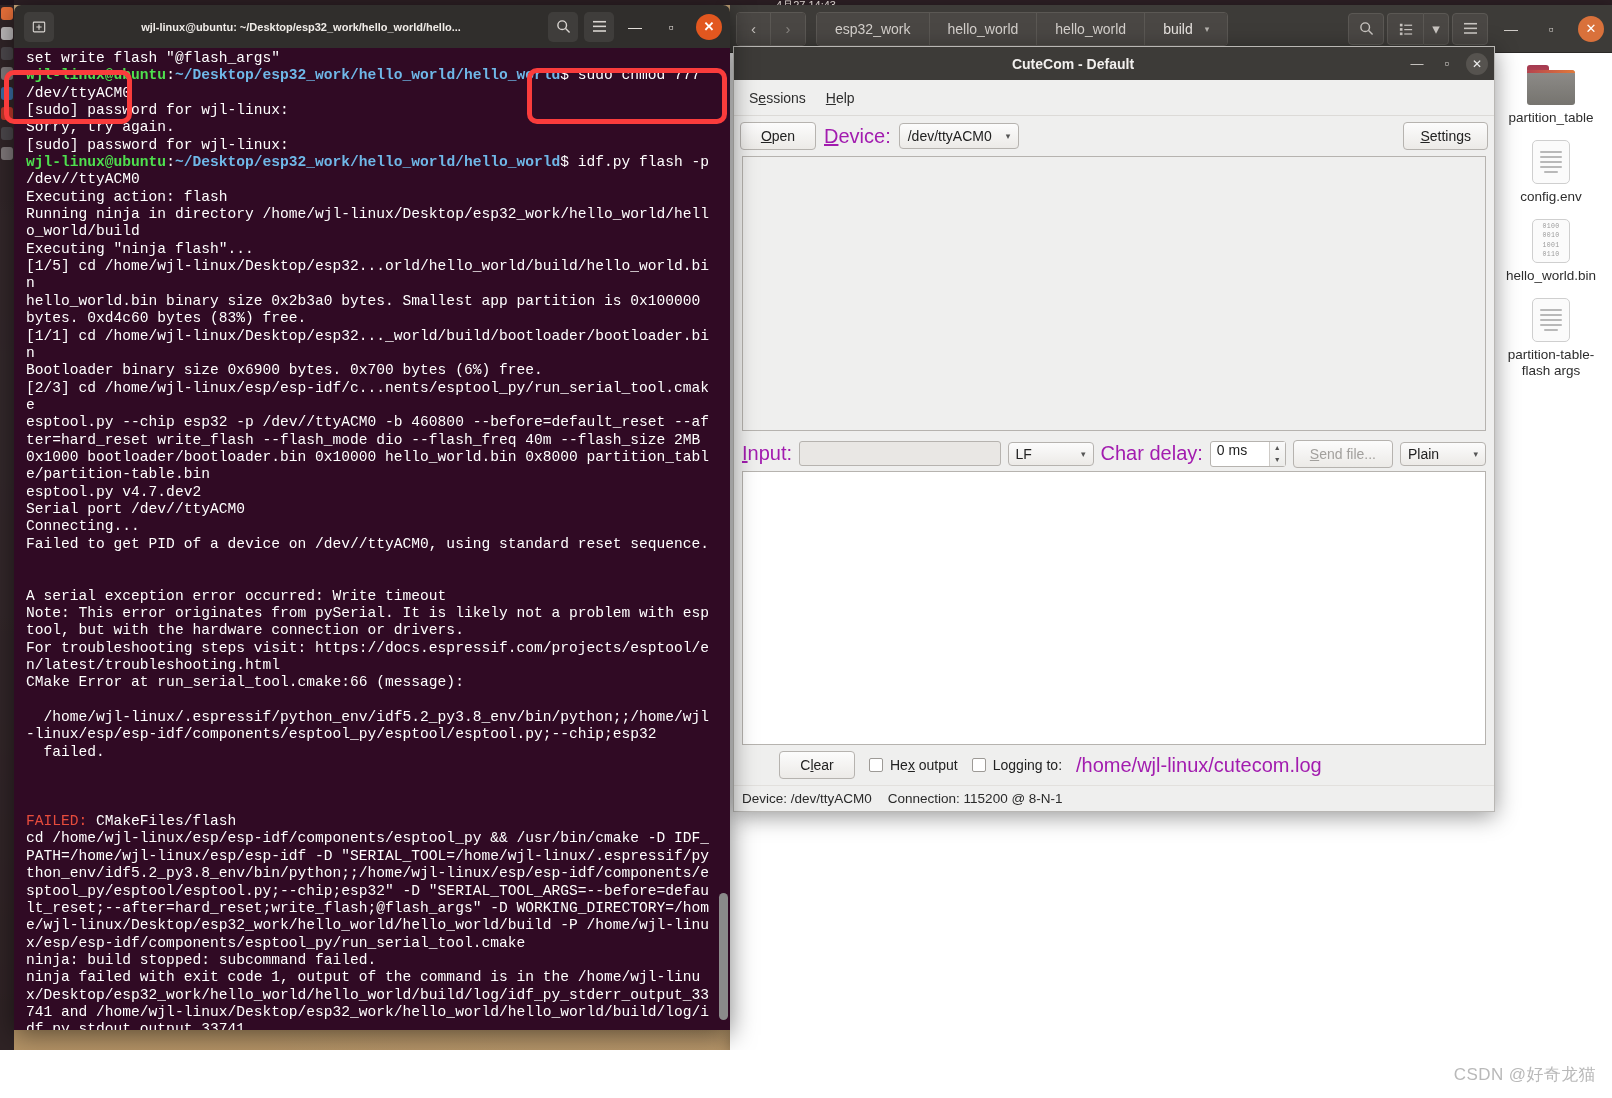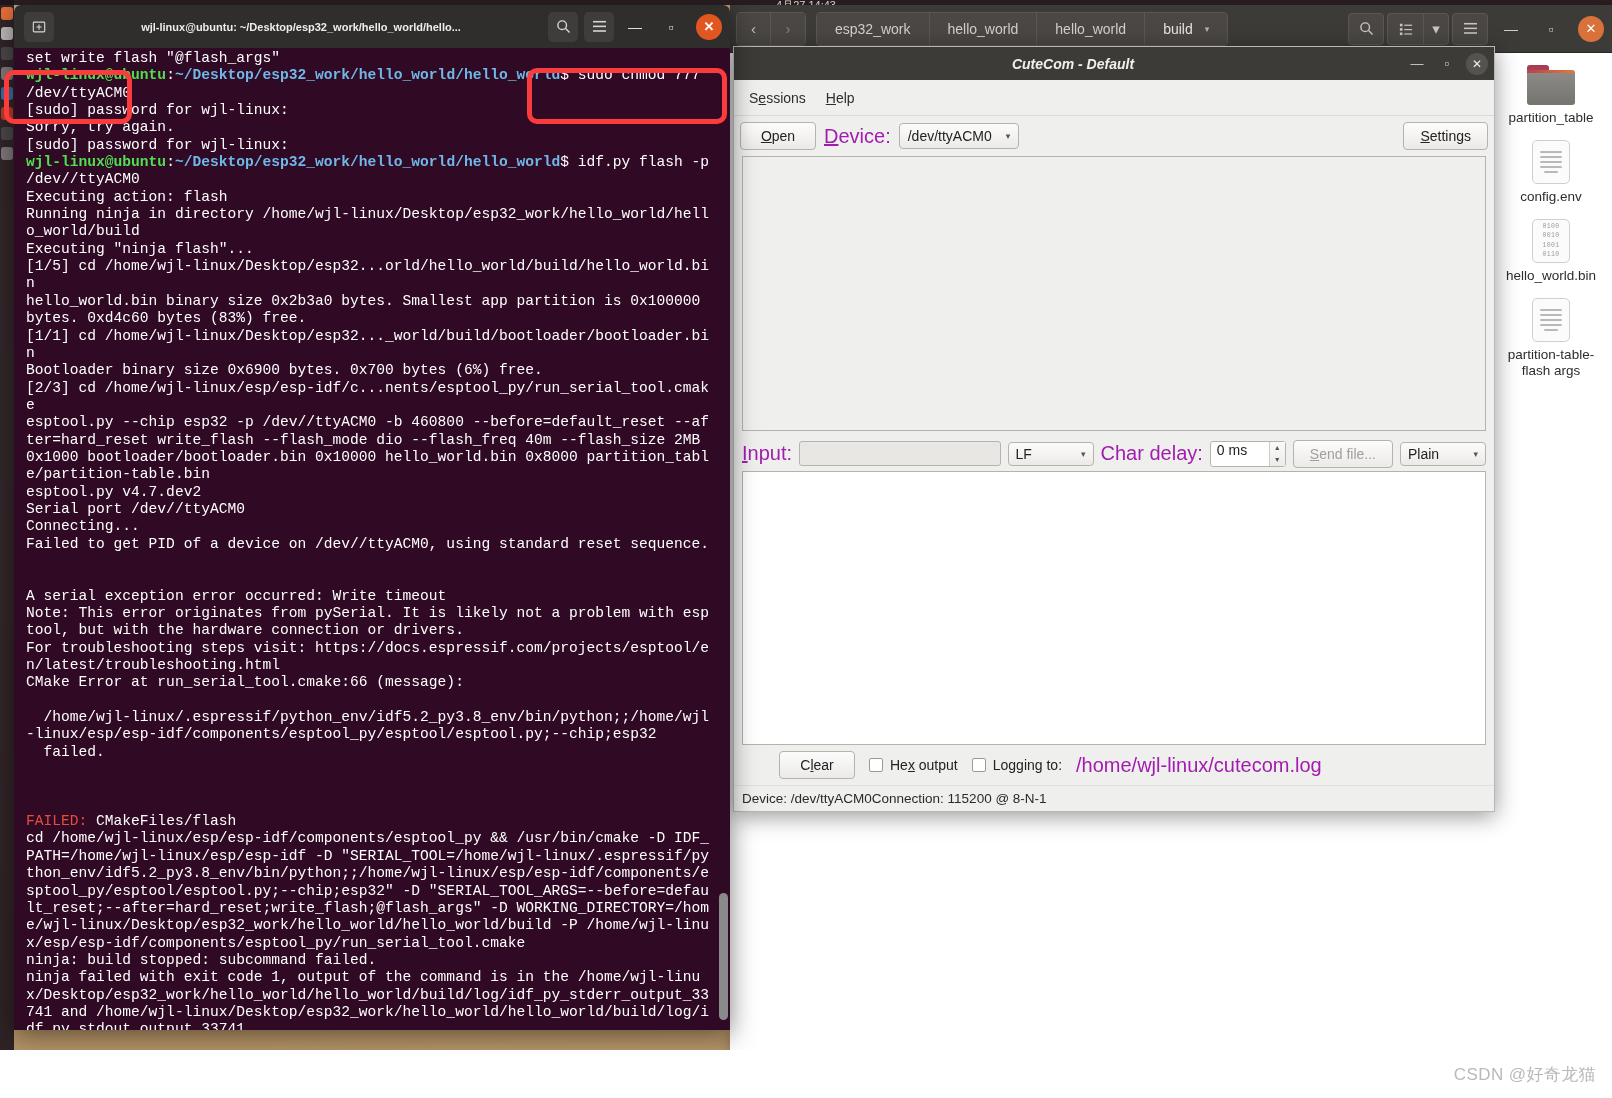--- a/index.html
+++ b/index.html
@@ -216,21 +216,21 @@
   }
   #cc-titlebar {
     height: 33px; flex: 0 0 auto;
     background: #3d3b38;
     display: flex; align-items: center;
     padding: 0 6px 0 10px;
     position: relative;
   }
   #cc-title {
     flex: 1; text-align: center;
-    color: #f2f0ee; font-size: 14px; font-weight: bold; font-style: italic;
+    color: #f2f0ee; font-size: 14px; font-weight: bold;
   }
   .cc-wbtn {
     width: 30px; height: 26px;
     display: flex; align-items: center; justify-content: center;
     color: #d6d2ce; font-size: 13px;
   }
   .cc-wbtn.close {
     width: 22px; height: 22px; border-radius: 50%;
     background: #56534f; color: #eee; font-size: 12px;
     margin-left: 4px;
@@ -333,21 +333,21 @@
     font-size: 14px; color: #222;
   }
   .qcheck .box {
     width: 14px; height: 14px;
     background: #fff; border: 1px solid #9d9a96; border-radius: 2px;
   }
   #cc-status {
     flex: 0 0 auto;
     height: 26px;
     display: flex; align-items: center;
-    padding: 0 8px; 
+    padding: 0 8px; gap: 16px;
     font-size: 13.5px; color: #2a2a2a;
     border-top: 1px solid #e2e0dd;
   }
 
   
   #terminal {
     position: absolute;
     left: 14px; top: 5px;
     width: 716px; height: 1025px;
     z-index: 8;

